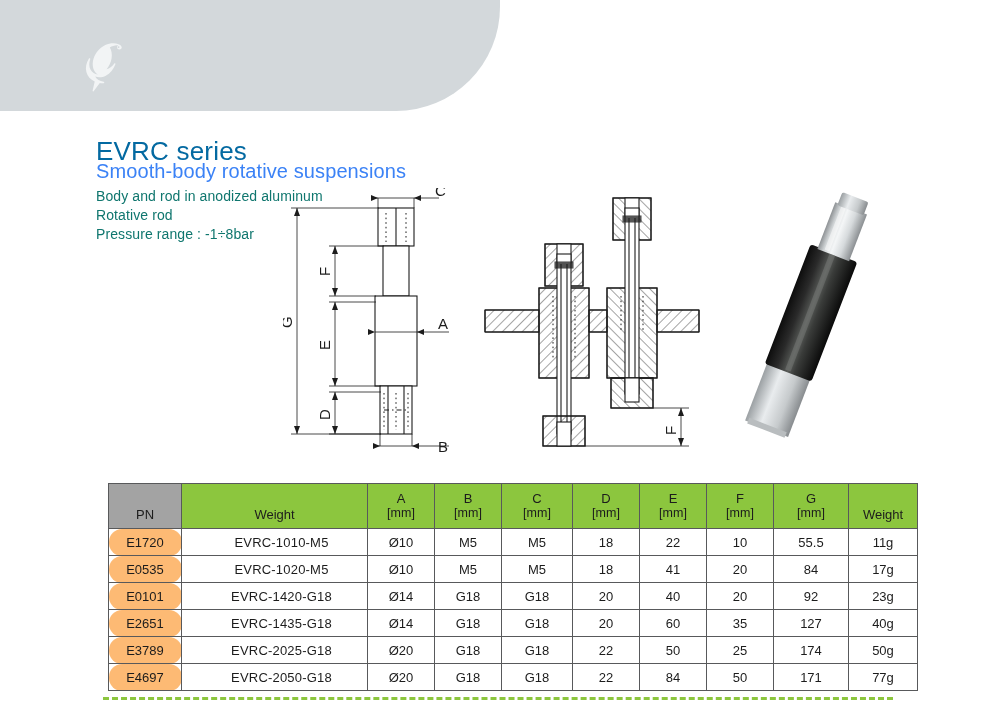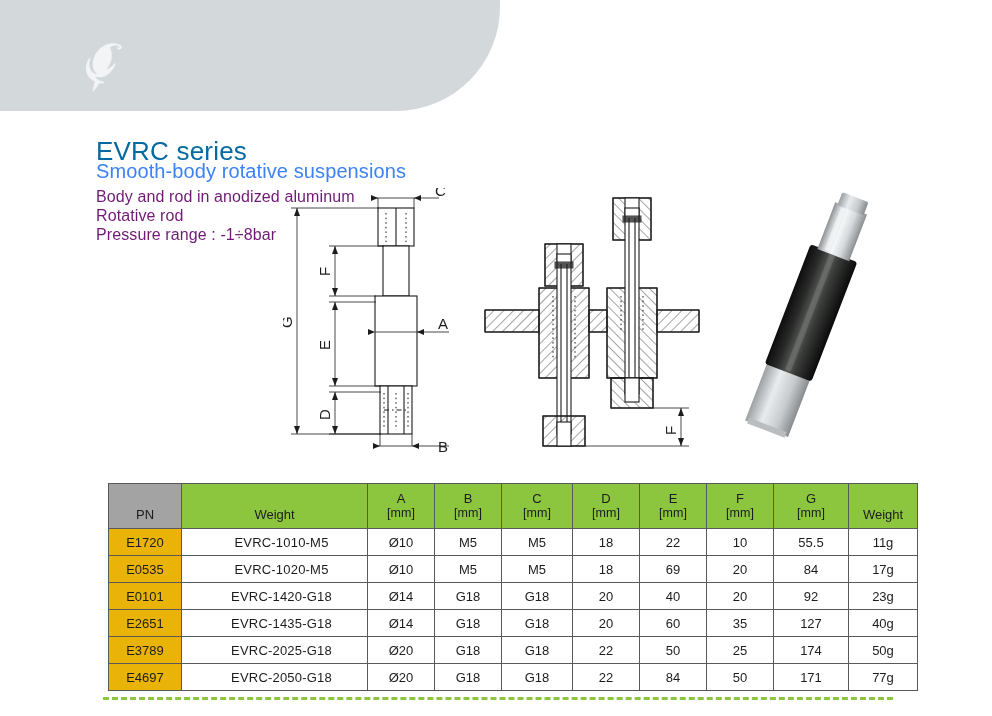--- a/index.html
+++ b/index.html
@@ -62,23 +62,23 @@
     font-weight: 400;
     letter-spacing: 0.1px;
     color: #3b82f6;
     white-space: nowrap;
     text-align: center;
   }
   .spec-lines {
     position: absolute;
     left: 96px;
     top: 187px;
-    font-size: 16px;
+    font-size: 14px;
     line-height: 19px;
-    color: #701a75;
+    color: #0f766e;
     white-space: nowrap;
   }
   .spec-lines div { letter-spacing: 0.1px; }
 
   
   .dim-drawing {
     position: absolute;
     left: 283px;
     top: 188px;
   }
@@ -131,21 +131,21 @@
   .col-a      { width: 66px; }
   .col-b      { width: 66px; }
   .col-c      { width: 70px; }
   .col-d      { width: 66px; }
   .col-e      { width: 66px; }
   .col-f      { width: 66px; }
   .col-g      { width: 74px; }
   .col-weight { width: 68px; }
 
   .spec-table thead th.col-pn { background: #a3a3a3; }
-  .spec-table tbody td.cell-pn { background: #eab308; }
+  .spec-table tbody td.cell-pn { background: #fdba74; border-radius: 13px; }
   .spec-table tbody td.cell-model { text-align: center; padding-left: 14px; letter-spacing: 0.2px; }
   .hdr-pn-label { display: block; padding-top: 16px; }
   .hdr-model { text-align: left; padding-left: 14px; }
   .hdr-model .hdr-model-label { display: block; padding-top: 16px; }
   .hdr-weight-label { display: block; padding-top: 16px; }
 
   
   .footer-rule {
     position: absolute;
     left: 103px;
@@ -436,21 +436,21 @@
       <td>55.5</td>
       <td>11g</td>
     </tr>
     <tr>
       <td class="cell-pn">E0535</td>
       <td class="cell-model">EVRC-1020-M5</td>
       <td>Ø10</td>
       <td>M5</td>
       <td>M5</td>
       <td>18</td>
-      <td>69</td>
+      <td>41</td>
       <td>20</td>
       <td>84</td>
       <td>17g</td>
     </tr>
     <tr>
       <td class="cell-pn">E0101</td>
       <td class="cell-model">EVRC-1420-G18</td>
       <td>Ø14</td>
       <td>G18</td>
       <td>G18</td>

